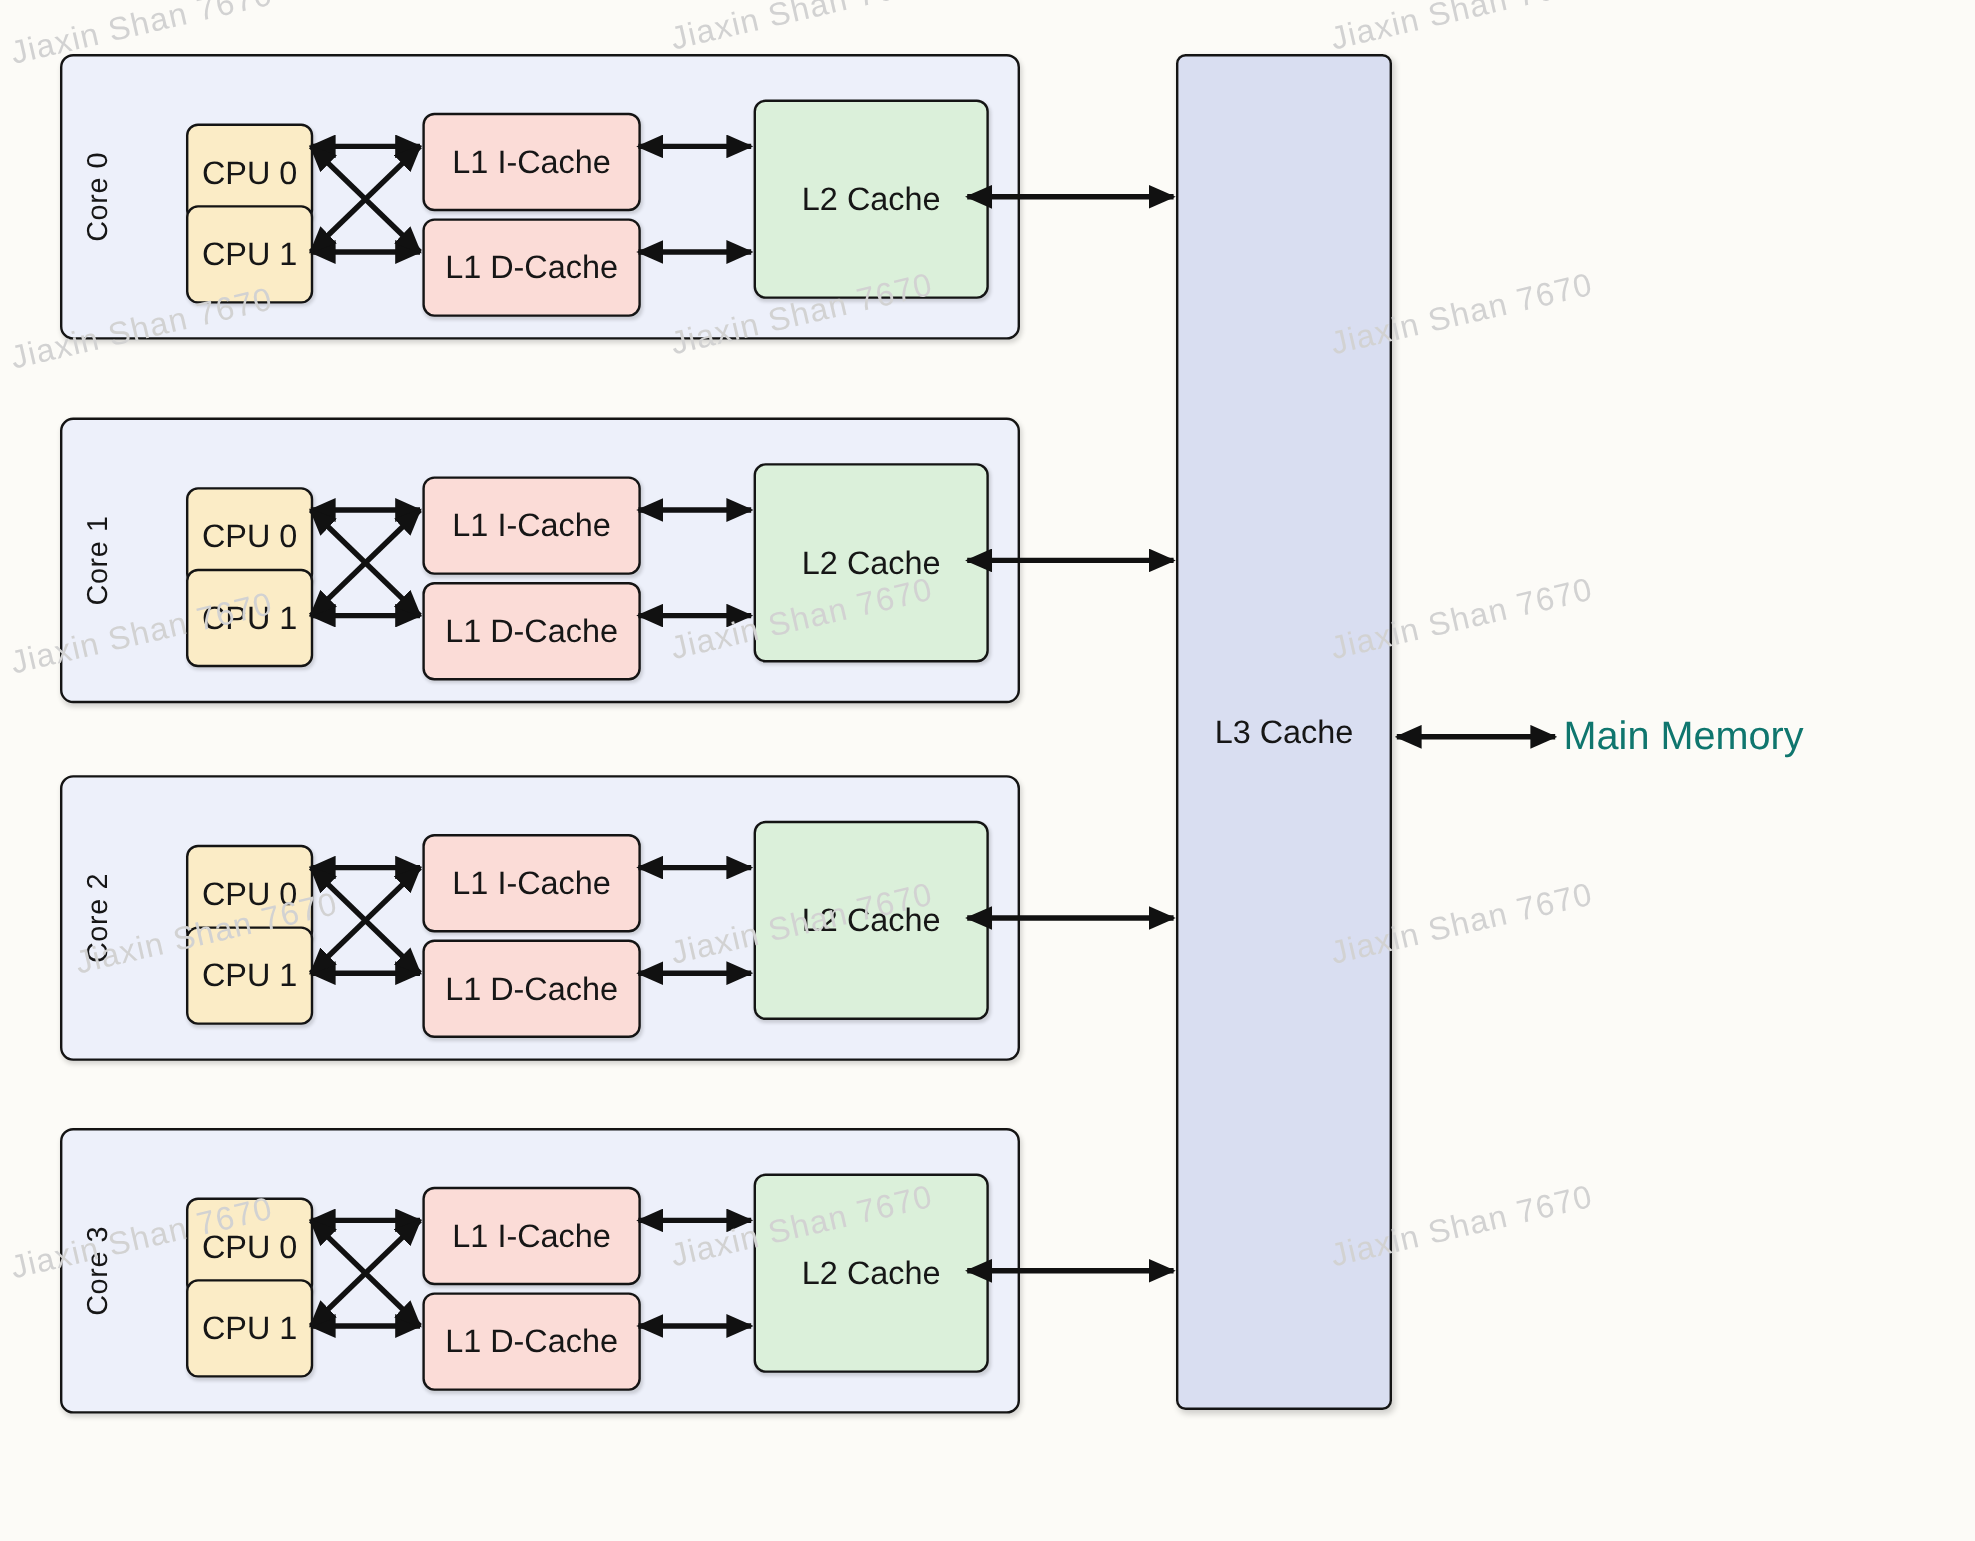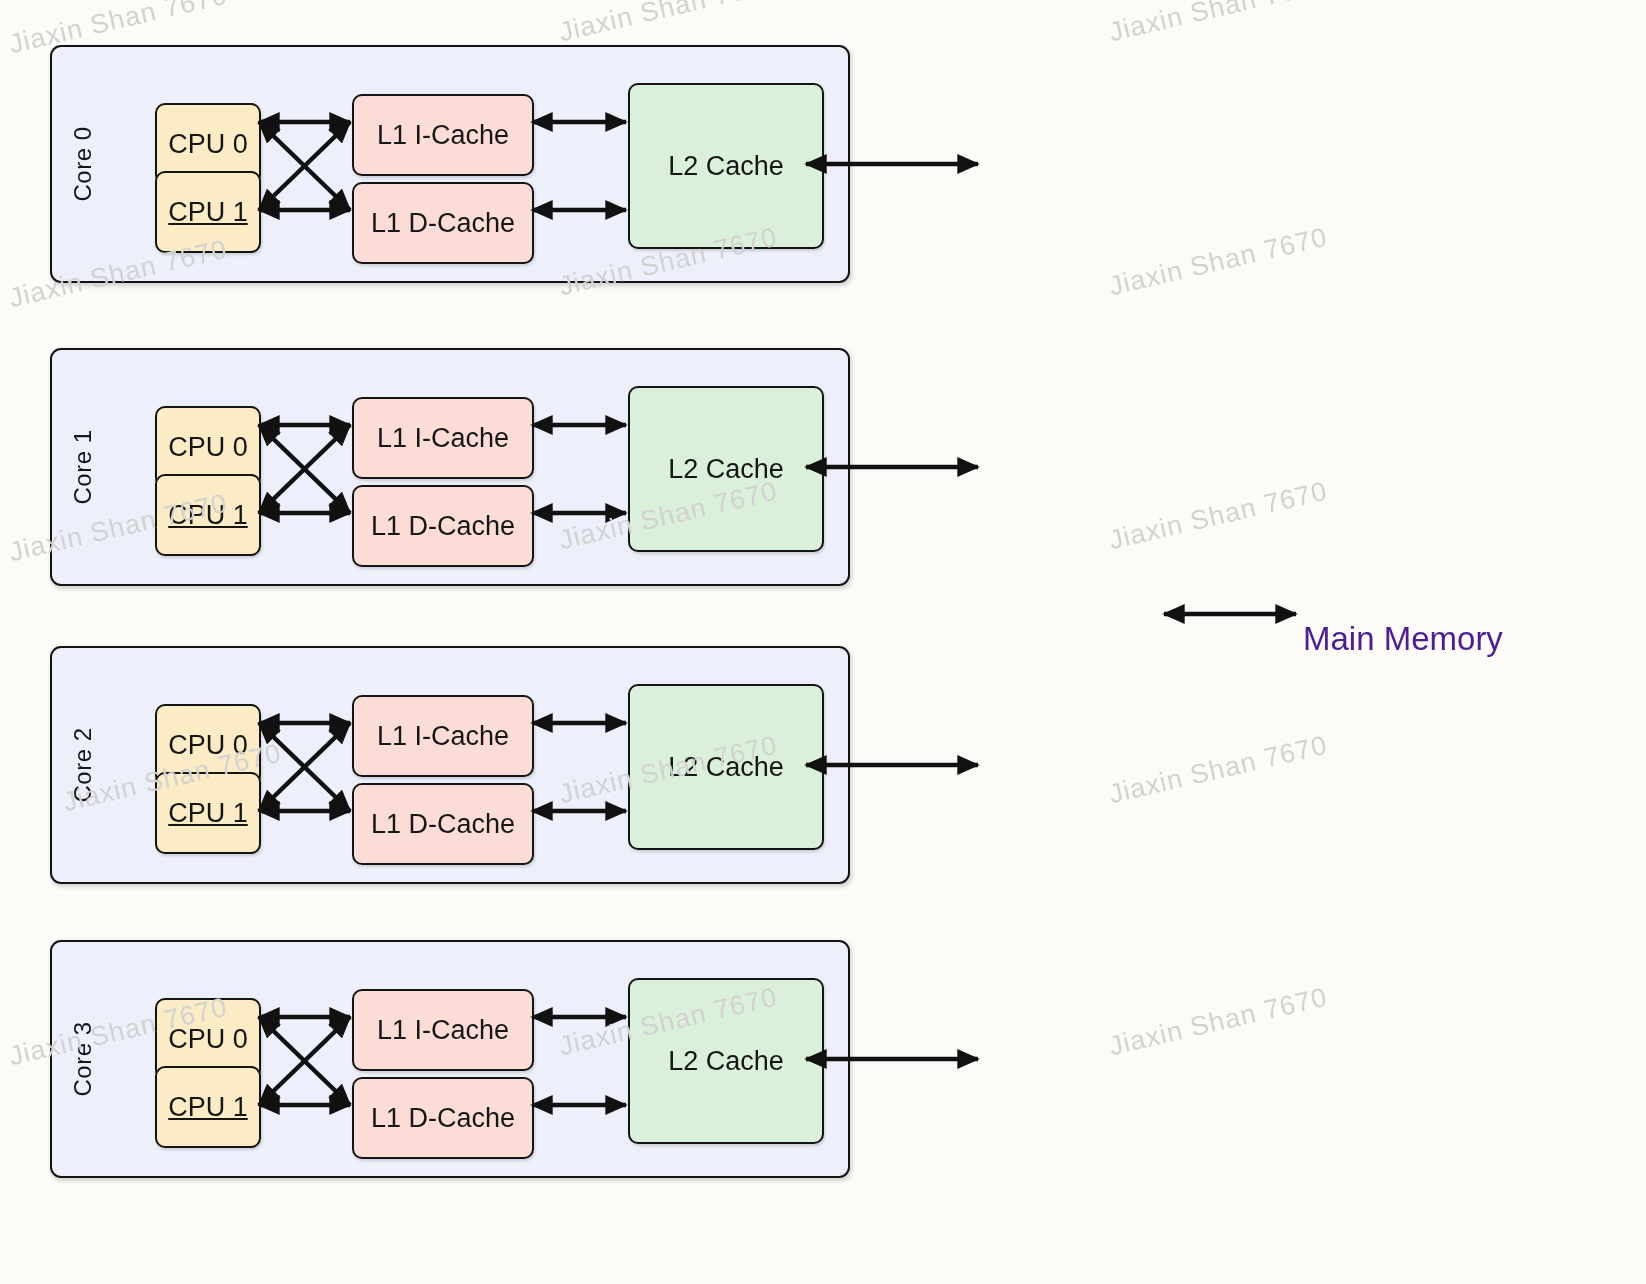--- a/index.html
+++ b/index.html
@@ -30,35 +30,35 @@
   }
   
   .box{
     position:absolute; display:flex; align-items:center; justify-content:center;
     border:2.5px solid var(--border); border-radius:10px;
     font-size:27px; text-align:center;
     box-shadow:1px 2px 3px rgba(0,0,0,.15);
   }
   .cpu{ left:103px; width:106px; height:82px; background:var(--cpu-fill);}
   .cpu.row0{ top:36px;margin-top:20px;}
-  .cpu.row1{ top:124px;text-decoration:underline;}
+  .cpu.row1{ top:124px;}
   .l1{ left:300px; width:182px; height:82px; background:var(--l1-fill);margin-top:11px;}
   .l1.row0{ top:36px;}
   .l1.row1{ top:124px;}
   .l2{ left:576px; top:36px; width:196px; height:166px; background:var(--l2-fill);}
   
   .l3{
     position:absolute; left:980px; top:45px; width:180px; height:1130px;
     background:var(--l3-fill); border:2.5px solid var(--border); border-radius:8px;
     display:flex; align-items:center; justify-content:center;
     font-size:27px; box-shadow:2px 3px 5px rgba(0,0,0,.18);
   }
   .main-memory{
     position:absolute; left:1303px; top:614px; transform:translateY(-52%);
-    font-size:33px; white-space:nowrap; color:#4c1d95;margin-top:26px;
+    font-size:33px; white-space:nowrap; color:#0f766e;
   }
   
   svg.overlay{
     position:absolute; left:0; top:0; width:1646px; height:1284px;
     pointer-events:none;
   }
   svg.overlay line{ stroke:#111; stroke-width:4.5; }
   
   .wm{
     position:absolute; white-space:nowrap; pointer-events:none;
@@ -109,20 +109,21 @@
     <div class="core-label-strip">
       <span>Core 3</span>
     </div>
     <div class="box cpu row0">CPU 0</div>
     <div class="box cpu row1">CPU 1</div>
     <div class="box l1 row0">L1 I-Cache</div>
     <div class="box l1 row1">L1 D-Cache</div>
     <div class="box l2">L2 Cache</div>
   </div>
 
+  <div class="l3">L3 Cache</div>
   <div class="main-memory">Main Memory</div>
 
   <svg class="overlay" viewBox="0 0 1646 1284" aria-hidden="true">
     <defs>
       <marker id="ah" markerWidth="5" markerHeight="4.4" refX="4.6" refY="2.2" orient="auto-start-reverse" markerUnits="strokeWidth">
         <path d="M0,0 L5,2.2 L0,4.4 Z" fill="#111"></path>
       </marker>
     </defs>
 
     <g>

